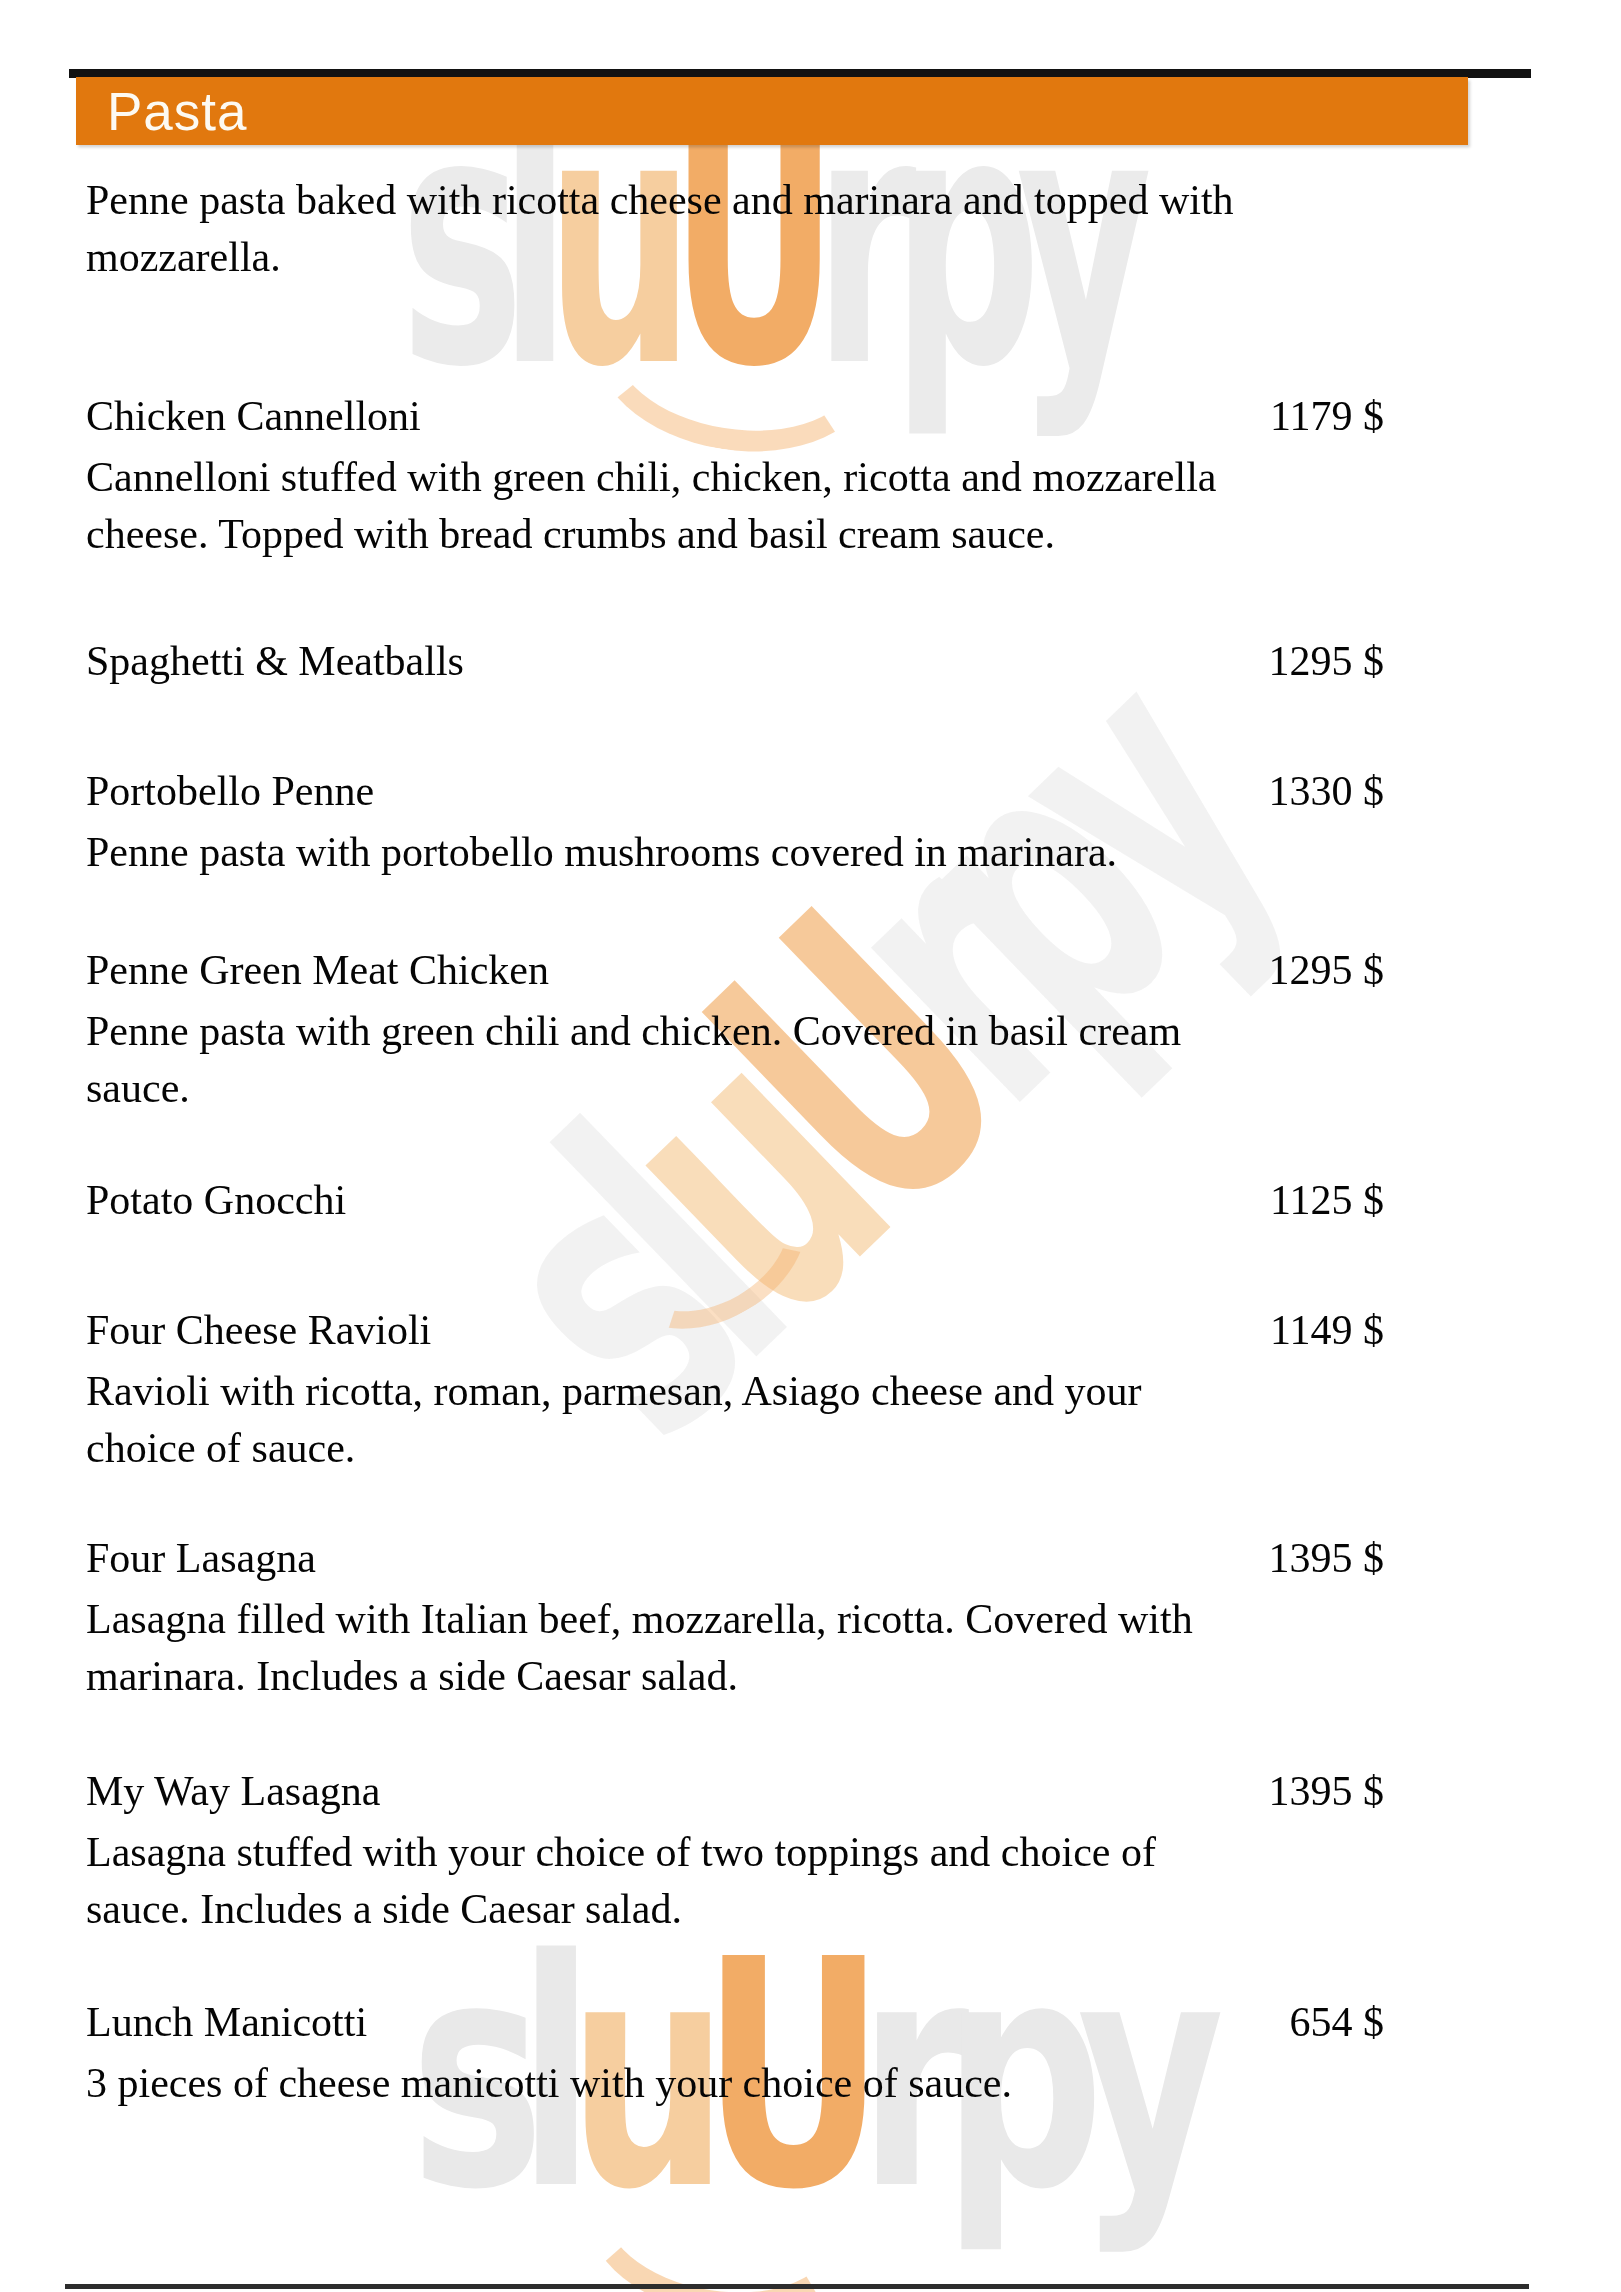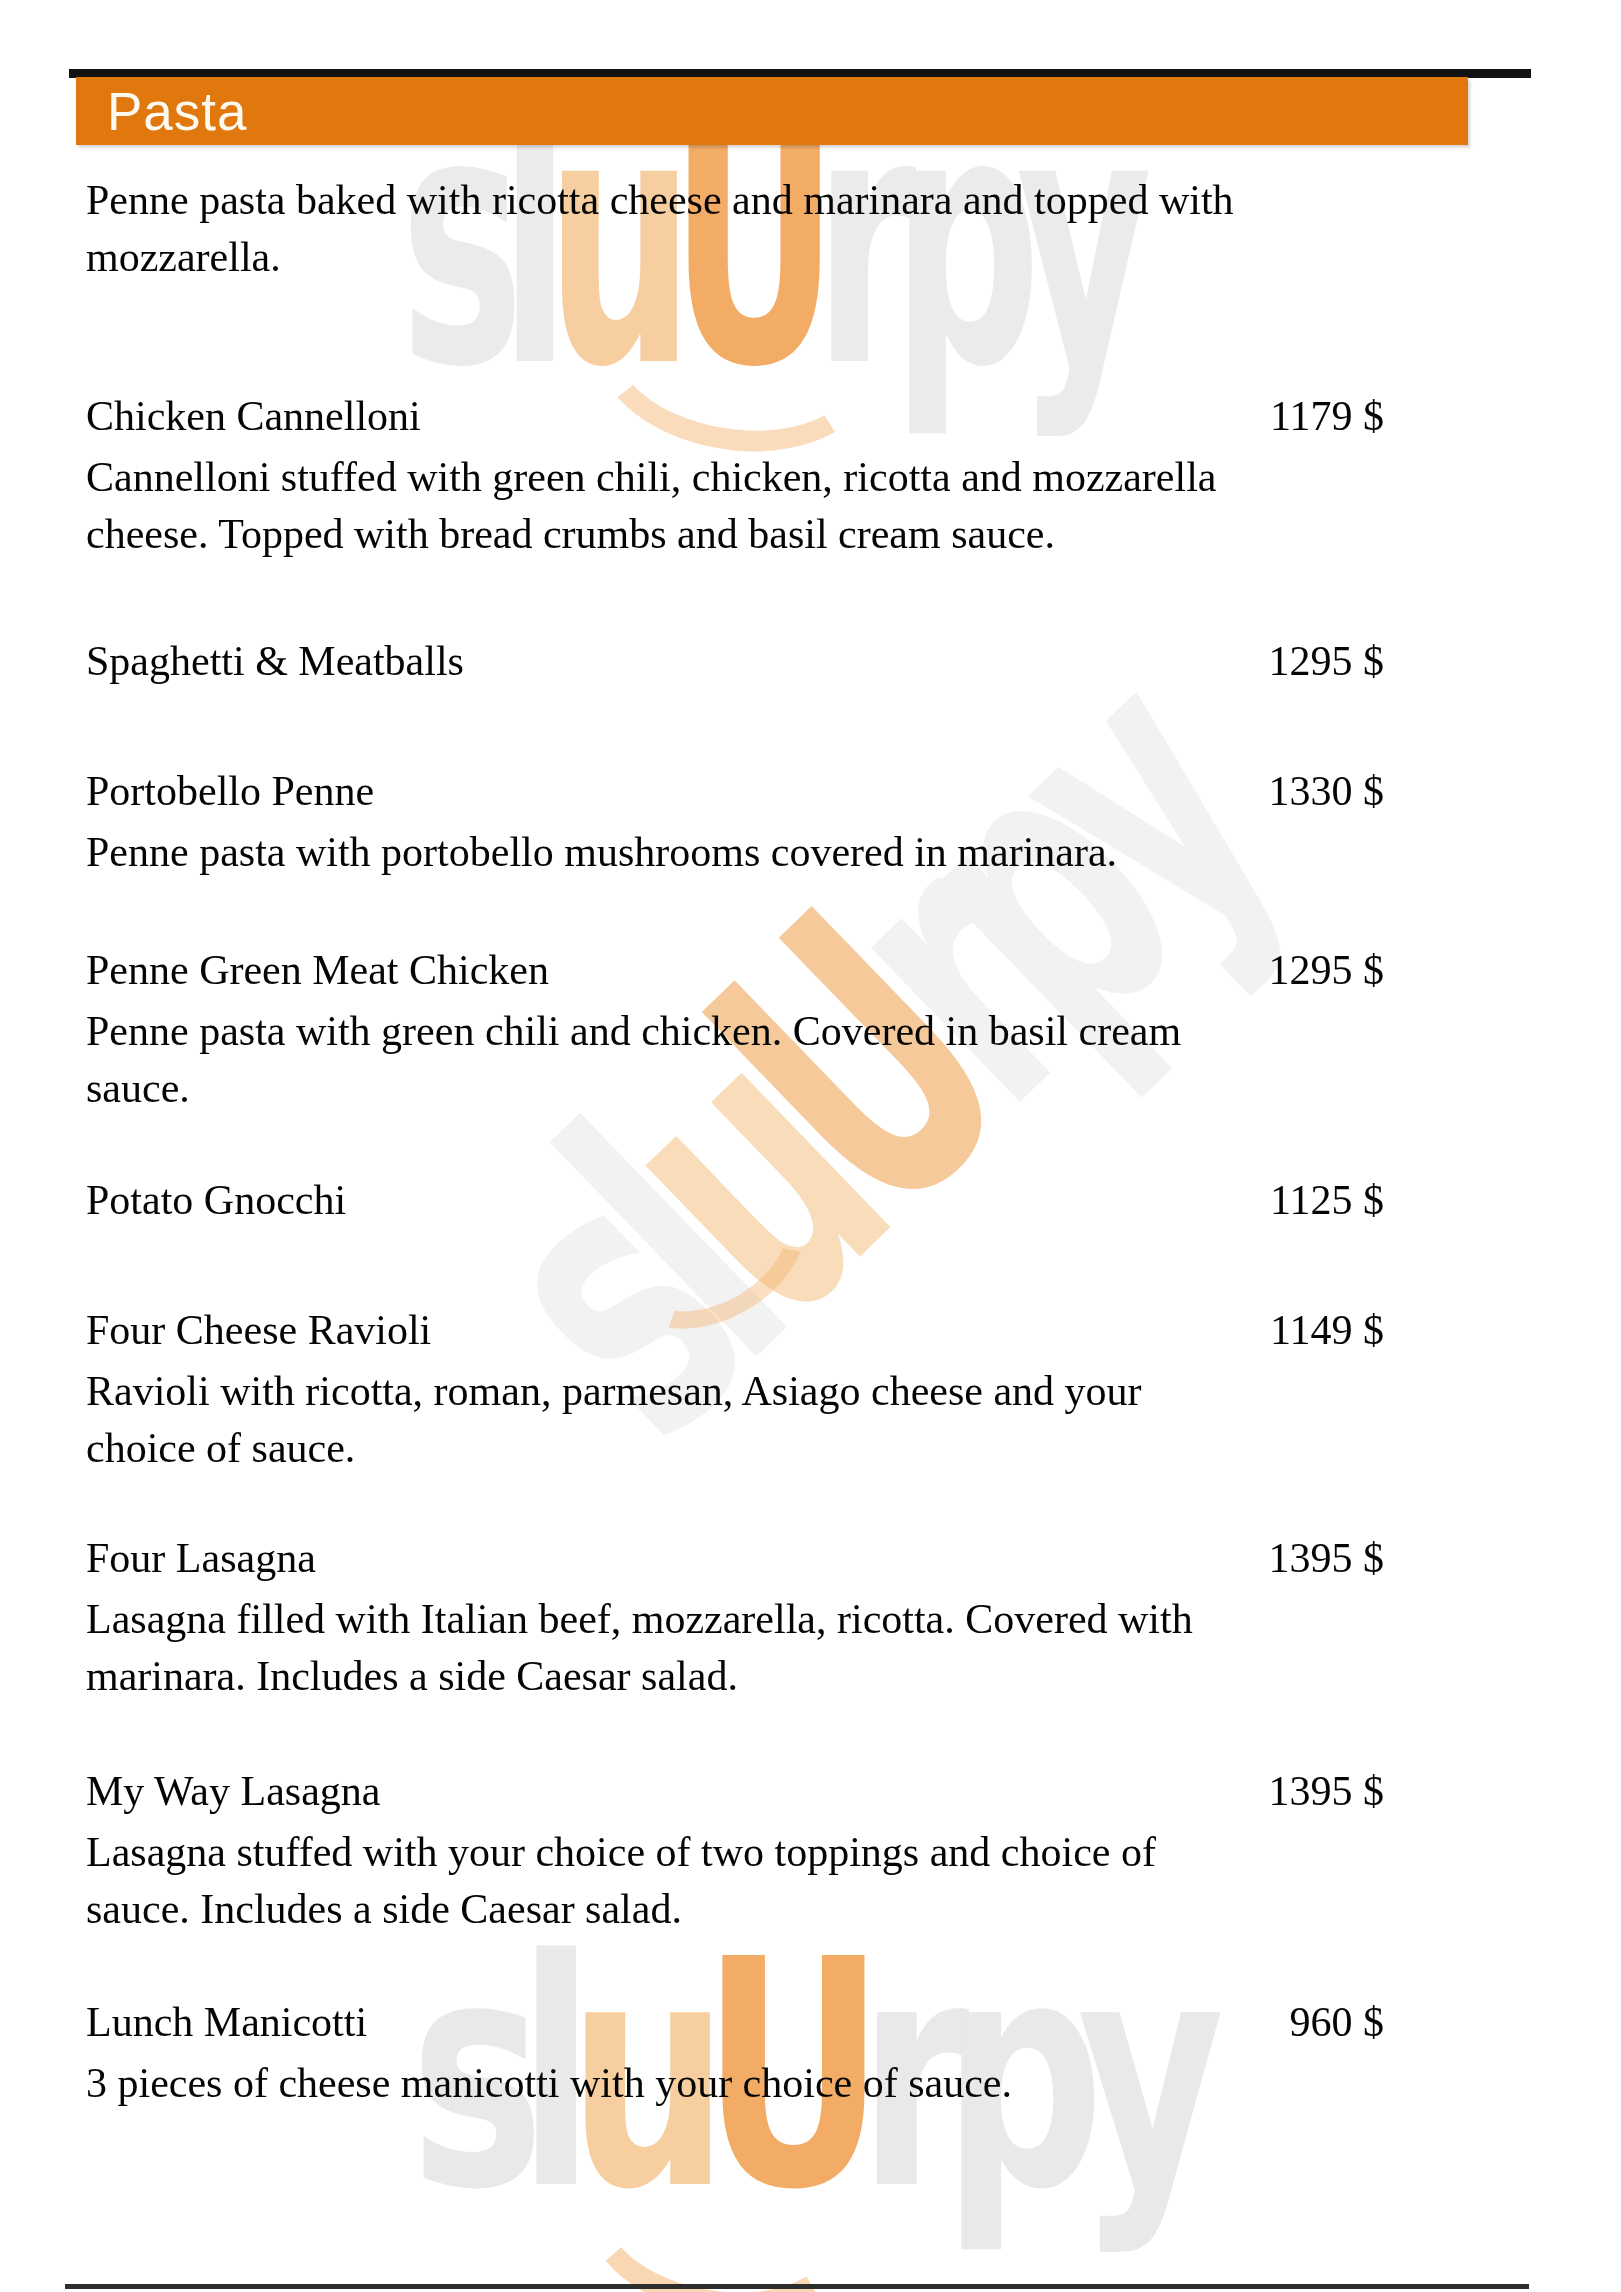--- a/index.html
+++ b/index.html
@@ -188,20 +188,20 @@
       <span class="nm">My Way Lasagna</span>
       <span class="pr">1395 $</span>
     </div>
     <div class="ds">Lasagna stuffed with your choice of two toppings and choice of
 sauce. Includes a side Caesar salad.</div>
   </section>
 
   <section class="item" style="top:1994px">
     <div class="row">
       <span class="nm">Lunch Manicotti</span>
-      <span class="pr">960 $</span>
+      <span class="pr">654 $</span>
     </div>
     <div class="ds">3 pieces of cheese manicotti with your choice of sauce.</div>
   </section>
 
   <div class="bottom-bar"></div>
 </div>
 
 
 </body></html>

